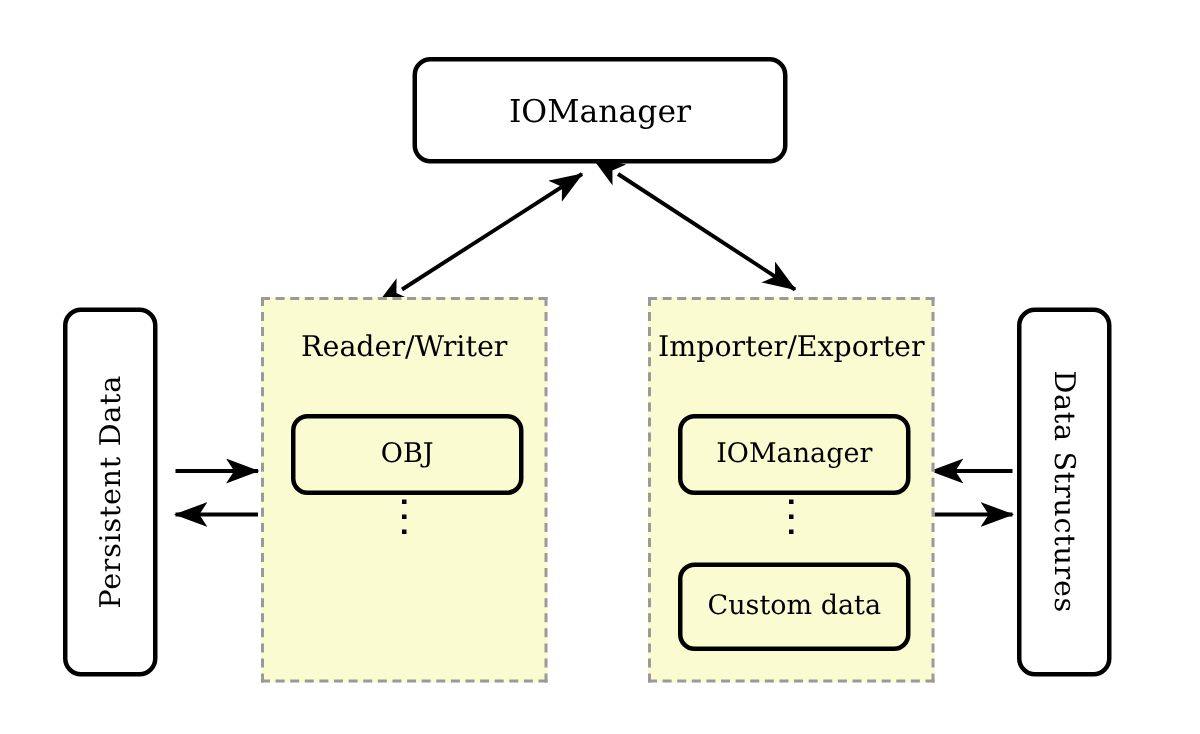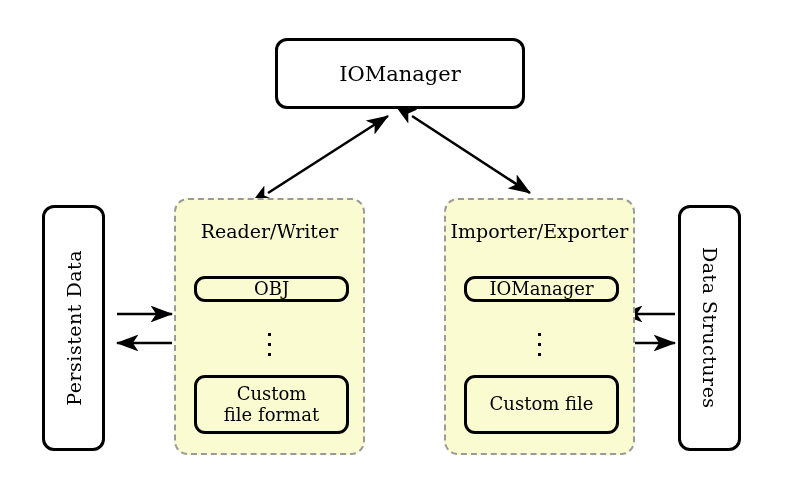--- a/index.html
+++ b/index.html
@@ -65,26 +65,26 @@
     font-size: 19px;
     letter-spacing: 0.5px;
   }
 
   
   .group-panel {
     position: absolute;
     box-sizing: border-box;
     background: #fbfbd2;
     border: 2px dashed #9a9a9a;
-    border-radius: 14px;
+    border-radius: 0;
     top: 198px;
     height: 257px;
   }
   #reader-writer-panel { left: 174px; width: 191px; }
-  #importer-exporter-panel { left: 444px; width: 191px; padding-left: 12px; }
+  #importer-exporter-panel { left: 432px; width: 191px; padding-left: 12px; }
 
   .group-title {
     position: absolute;
     top: 20px;
     left: 0;
     width: 100%;
     text-align: center;
     font-size: 19px;
     color: #000000;
     white-space: nowrap;
@@ -100,21 +100,21 @@
     border-radius: 11px;
     background: #fbfbd2;
     display: flex;
     align-items: center;
     justify-content: center;
     text-align: center;
     font-size: 18px;
     line-height: 1.15;
     color: #000000;
   }
-  .inner-box.single { top: 76px; height: 26px; }
+  .inner-box.single { top: 76px; height: 54px; }
   .inner-box.double { top: 175px; height: 59px; }
 
   .vdots {
     position: absolute;
     left: 0;
     width: 100%;
     top: 133px;
     text-align: center;
     display: flex;
     flex-direction: column;
@@ -180,44 +180,38 @@
     <div class="inner-box single">
       <span>OBJ</span>
     </div>
 
     <div class="vdots">
       <i></i>
         <i></i>
         <i></i>
     </div>
 
+  </div>
+
+  <div class="group-panel" id="importer-exporter-panel">
+    <div class="group-title">Importer/Exporter</div>
+
+    <div class="inner-box single">
+      <span>IOManager</span>
+    </div>
+
+    <div class="vdots">
+      <i></i>
+        <i></i>
+        <i></i>
+    </div>
+
     <div class="inner-box double">
       <span>
-        <span>Custom</span><br>
-        <span>file format</span>
-      </span>
-    </div>
-  </div>
-
-  <div class="group-panel" id="importer-exporter-panel">
-    <div class="group-title">Importer/Exporter</div>
-
-    <div class="inner-box single">
-      <span>IOManager</span>
-    </div>
-
-    <div class="vdots">
-      <i></i>
-        <i></i>
-        <i></i>
-    </div>
-
-    <div class="inner-box double">
-      <span>
-        <span>Custom file</span><br>
+        <span>Custom data</span><br>
       </span>
     </div>
   </div>
 
   <div class="hard-box side-box" id="data-structures">
     <span class="vtext-down">Data Structures</span>
   </div>
 
 </div>
 

